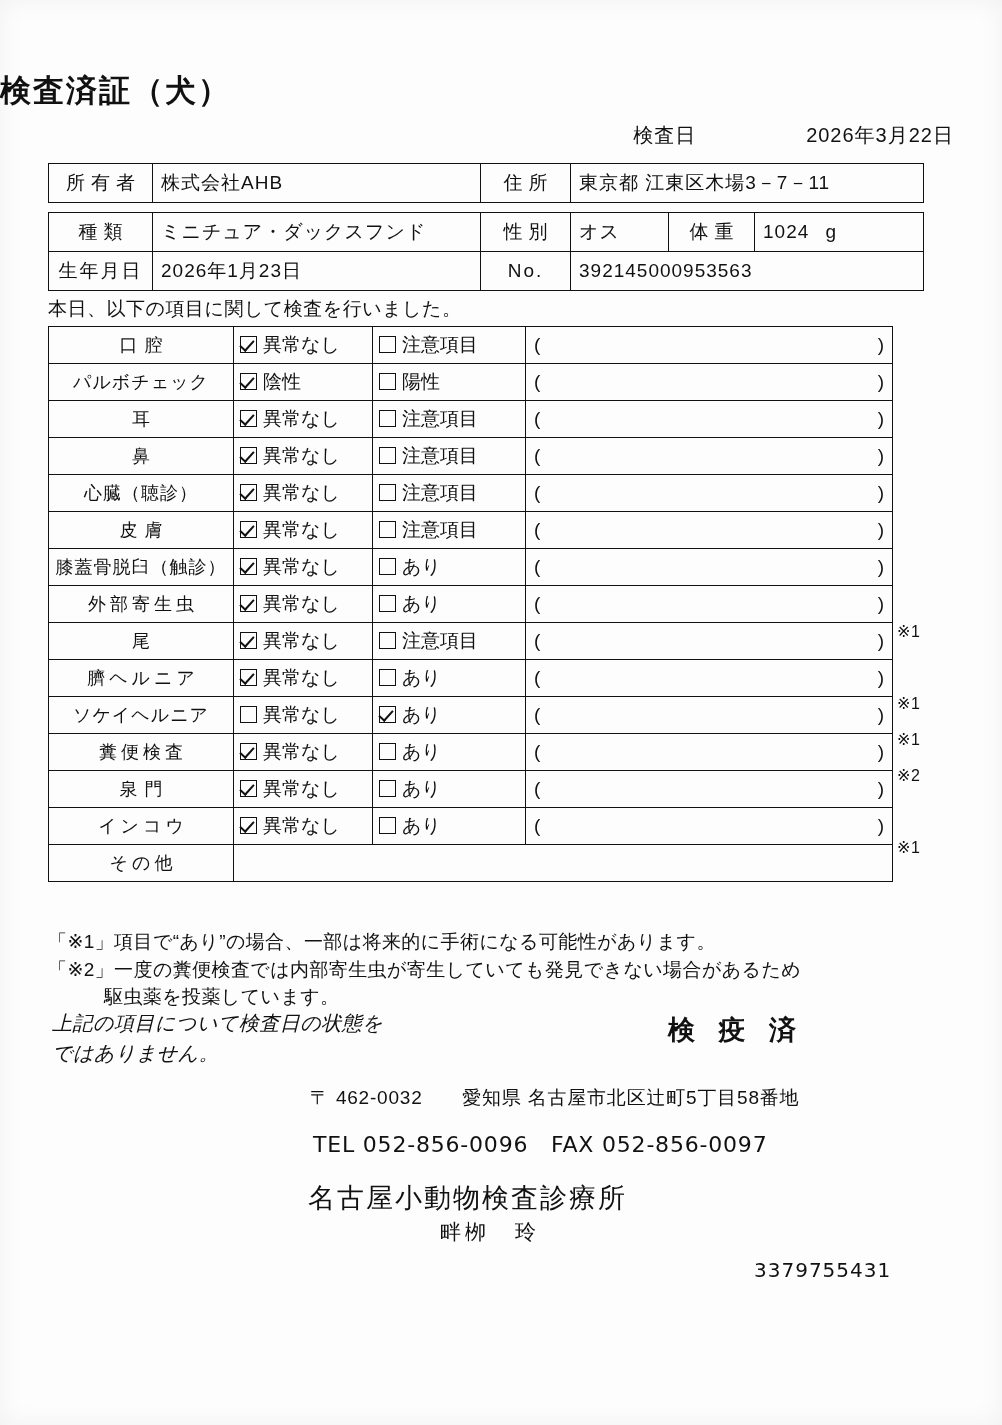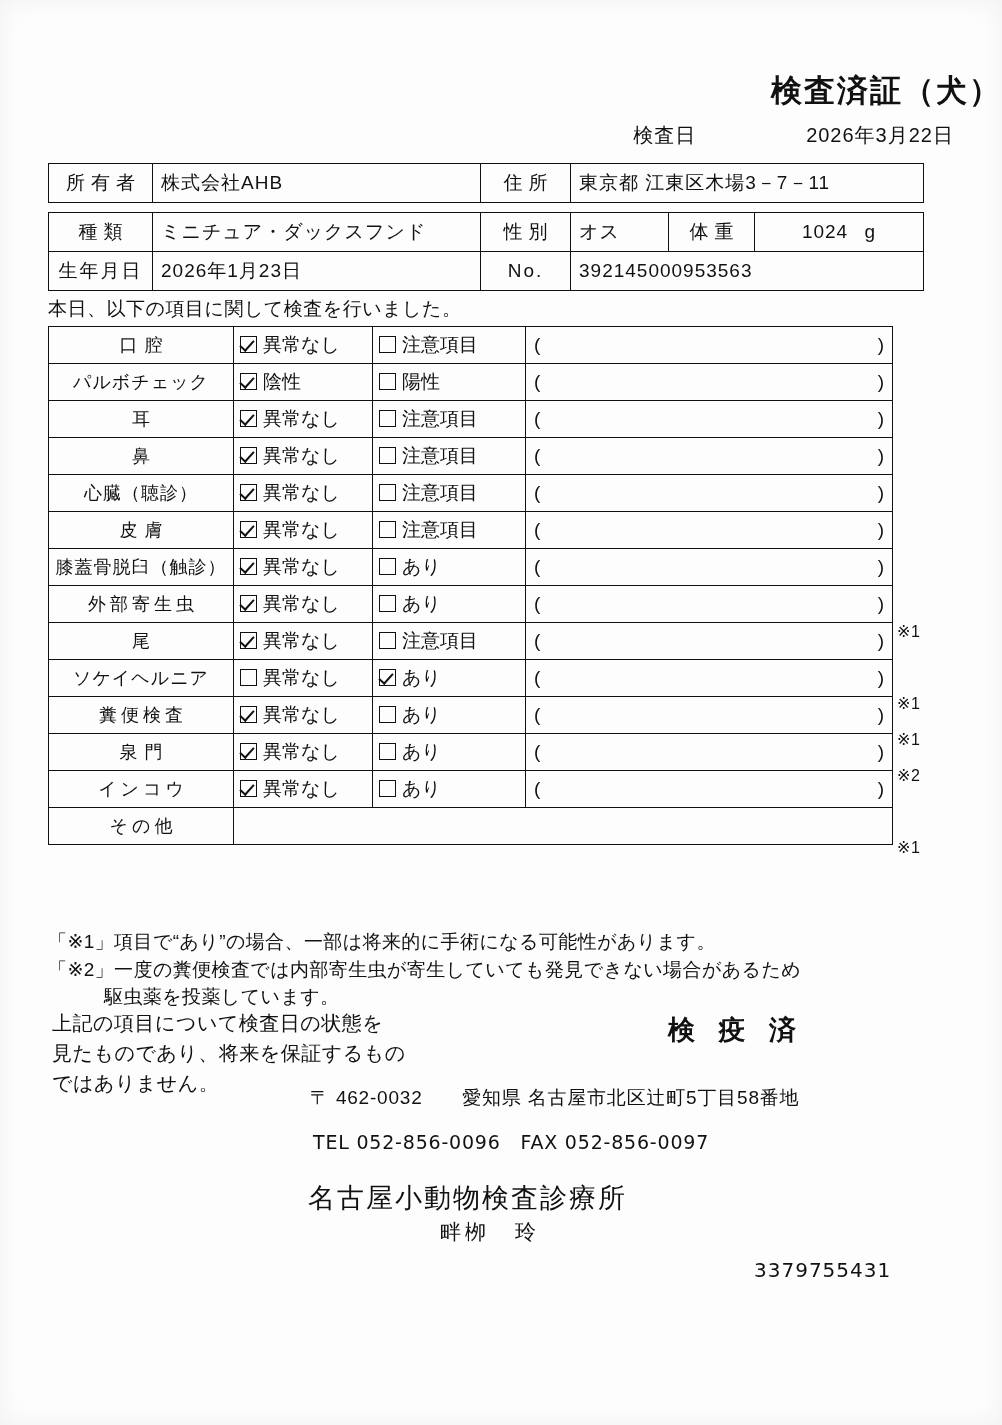--- a/index.html
+++ b/index.html
@@ -25,21 +25,21 @@
   
   .page::before {
     content: "";
     position: absolute;
     left: 0; top: 0; right: 0; bottom: 0;
     box-shadow: inset 0 0 26px rgba(0,0,0,0.05);
     pointer-events: none;
   }
 
   .title {
-    text-align: right;
+    text-align: left;
     font-size: 31px;
     letter-spacing: 2px;
     font-weight: 700;
     margin-top: 70px;
     font-family: Liberation Serif, serif;
   }
 
   .exam-date-row {
     position: absolute;
     left: 48px;
@@ -79,21 +79,21 @@
     overflow: hidden;
   }
   .lbl {
     text-align: center;
     letter-spacing: 6px;
     padding-left: 14px !important;
     font-size: 19px;
   }
   .lbl-tight { letter-spacing: 2px; padding-left: 8px !important;}
   .val { font-size: 19px; letter-spacing: 1px; }
-  .val-right { text-align: center; }
+  .val-right { text-align: left; }
 
   .note-line {
     position: absolute;
     left: 48px;
     top: 296px;
     font-size: 19px;
     letter-spacing: 0.5px;
   }
 
   
@@ -168,20 +168,21 @@
   }
   .footnotes .indent { padding-left: 56px; display: block; }
 
   .disclaimer {
     position: absolute;
     left: 52px;
     top: 1008px;
     font-size: 20px;
     line-height: 1.5;
     letter-spacing: 0.5px;
+    font-style: italic;
   }
 
   .stamp {
     position: absolute;
     left: 668px;
     top: 1012px;
     font-size: 27px;
     font-weight: 700;
     letter-spacing: 8px;
   }
@@ -190,21 +191,21 @@
     position: absolute;
     left: 310px;
     top: 1085px;
     font-size: 19px;
     letter-spacing: 0.8px;
   }
   .tel {
     position: absolute;
     left: 313px;
     top: 1130px;
-    font-size: 19px;
+    font-size: 22px;
     letter-spacing: 0.8px;
     font-family: "DejaVu Sans", sans-serif;
   }
   .clinic {
     position: absolute;
     left: 308px;
     top: 1180px;
     font-size: 27px;
     letter-spacing: 2px;
   }
@@ -362,20 +363,29 @@
         <tr>
           <td class="item-name"><span class="spread">尾</span></td>
           <td class="opt-a"><span class="box checked"></span><span>異常なし</span></td>
           <td class="opt-b" style="border-left: none;"><span class="box"></span><span>注意項目</span></td>
           <td class="paren" style="border-left: none;">
             <span class="open">(</span>
             <span class="close">)</span>
           </td>
         </tr>
         <tr>
+          <td class="item-name"><span class="spread2">臍ヘルニア</span></td>
+          <td class="opt-a"><span class="box checked"></span><span>異常なし</span></td>
+          <td class="opt-b" style="border-left: none;"><span class="box"></span><span>あり</span></td>
+          <td class="paren" style="border-left: none;">
+            <span class="open">(</span>
+            <span class="close">)</span>
+          </td>
+        </tr>
+        <tr>
           <td class="item-name"><span class="spread3">ソケイヘルニア</span></td>
           <td class="opt-a"><span class="box"></span><span>異常なし</span></td>
           <td class="opt-b" style="border-left: none;"><span class="box checked"></span><span>あり</span></td>
           <td class="paren" style="border-left: none;">
             <span class="open">(</span>
             <span class="close">)</span>
           </td>
         </tr>
         <tr>
           <td class="item-name"><span class="spread2">糞便検査</span></td>
@@ -430,21 +440,20 @@
     </div>
 
   <div class="footnotes">
     <div>「※1」項目で“あり”の場合、一部は将来的に手術になる可能性があります。</div>
     <div>「※2」一度の糞便検査では内部寄生虫が寄生していても発見できない場合があるため</div>
     <span class="indent">駆虫薬を投薬しています。</span>
   </div>
 
   <div class="disclaimer">
     <div>上記の項目について検査日の状態を</div>
-    <div>見たものであり、将来を保証するもの</div>
     <div>ではありません。</div>
   </div>
 
   <div class="stamp">検 疫 済</div>
 
   <div class="address">〒 462-0032　　愛知県 名古屋市北区辻町5丁目58番地</div>
   <div class="tel">TEL 052-856-0096　FAX 052-856-0097</div>
   <div class="clinic">名古屋小動物検査診療所</div>
   <div class="doctor">畔栁　玲</div>
   <div class="serial">3379755431</div>

